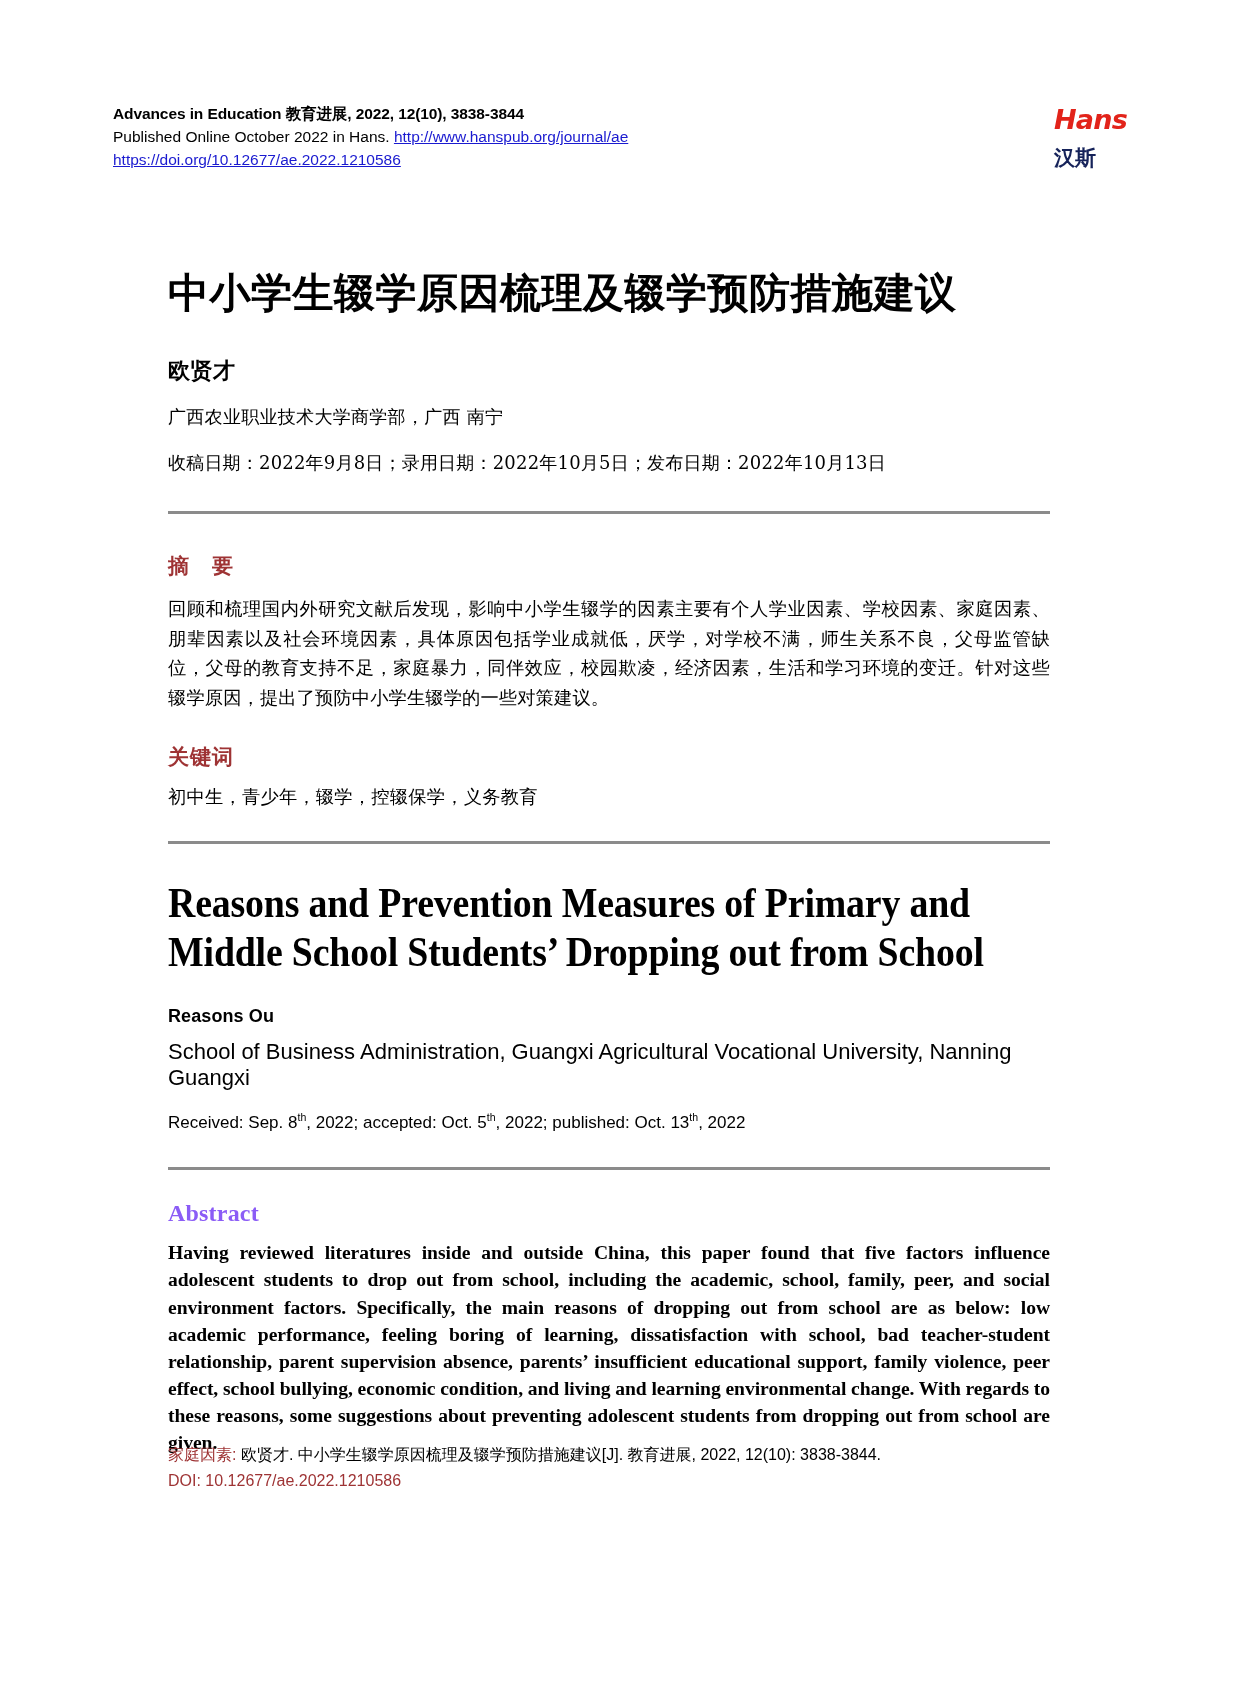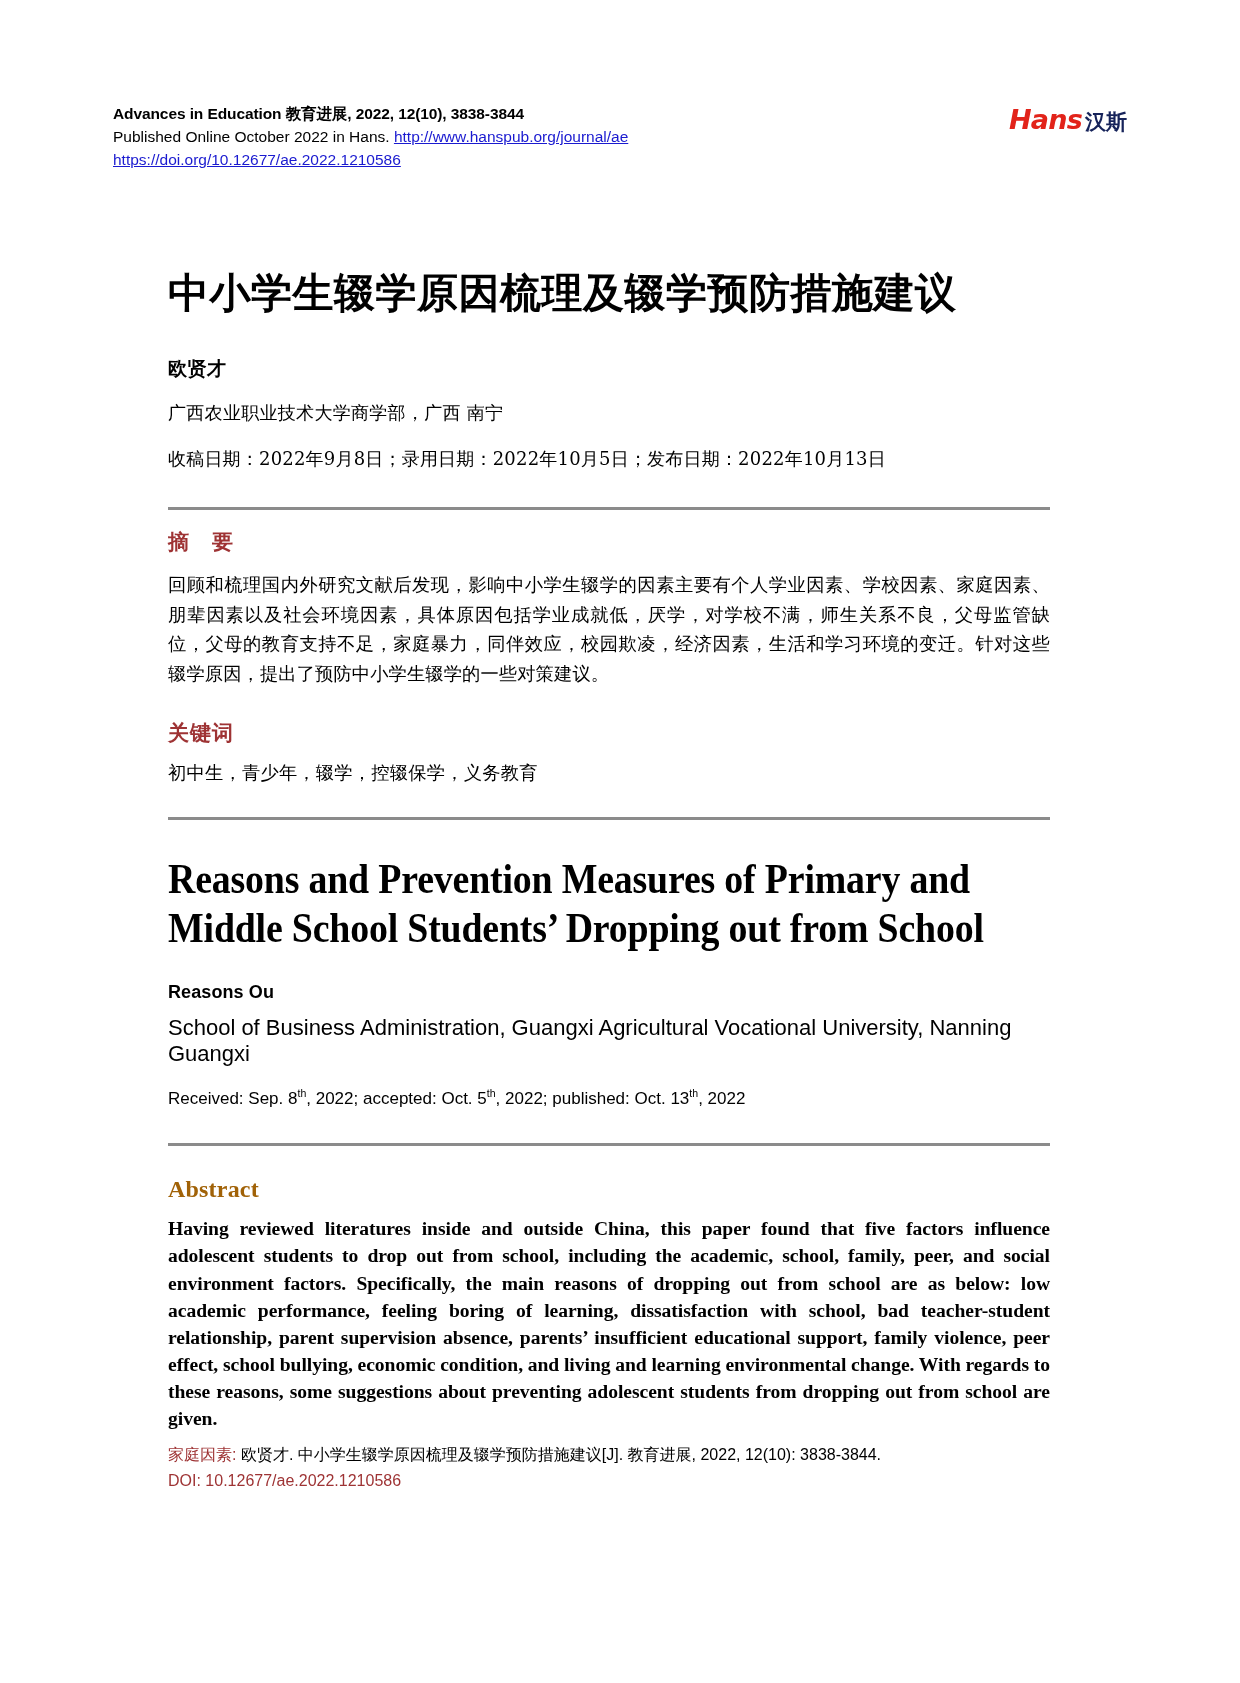--- a/index.html
+++ b/index.html
@@ -43,21 +43,22 @@
   }
   .runhead .line3 { font-weight: normal; }
 
   
   .logo {
     position: absolute;
     right: 113px;
     top: 104px;
     display: flex;
     align-items: baseline;
-    gap: 3px;
+    gap: 9px;
+    flex-direction: column;
   }
   .logo .hans {
     font-family: "DejaVu Sans", sans-serif;
     font-weight: bold;
     font-style: italic;
     font-size: 27px;
     color: #e2231a;
     letter-spacing: -0.8px;
   }
   .logo .hanzi {
@@ -81,21 +82,21 @@
     font-size: 41px;
     font-weight: bold;
     line-height: 1.22;
     letter-spacing: 0.5px;
     color: #000;
   }
 
   .cn-author {
     margin-top: 38px;
     font-family: "DejaVu Sans", sans-serif;
-    font-size: 19px;
+    font-size: 22px;
     font-weight: bold;
     letter-spacing: 0.5px;
   }
 
   .cn-affil {
     margin-top: 19px;
     font-family: "DejaVu Serif", serif;
     font-size: 18px;
     letter-spacing: 0.3px;
   }
@@ -116,21 +117,21 @@
   .rule-2 { margin-top: 32px; }
   .rule-3 { margin-top: 34px; }
 
   .cn-head {
     color: #9e3334;
     font-family: "DejaVu Sans", sans-serif;
     font-weight: bold;
     font-size: 21px;
     letter-spacing: 1px;
   }
-  .cn-head.abstract { margin-top: 18px; font-family: Liberation Mono, monospace; }
+  .cn-head.abstract { margin-top: 38px; font-family: Liberation Mono, monospace; }
   .cn-head.keywords { margin-top: 30px; }
 
   .cn-body {
     margin-top: 14px;
     font-family: "DejaVu Sans", sans-serif;
     font-size: 18.3px;
     line-height: 1.62;
     text-align: justify;
     letter-spacing: 0.1px;
   }
@@ -170,21 +171,21 @@
     font-size: 17px;
   }
   .en-dates sup {
     font-size: 0.62em;
     vertical-align: super;
     line-height: 0;
   }
 
   .en-head {
     margin-top: 30px;
-    color: #a16207;
+    color: #8b5cf6;
     font-family: "Liberation Serif", "DejaVu Serif", serif;
     font-size: 24px;
     font-weight: bold;
     letter-spacing: 0.2px;
   }
   .en-body {
     margin-top: 12px;
     font-family: "Liberation Serif", "DejaVu Serif", serif;
     font-size: 19.6px;
     font-weight: bold;

